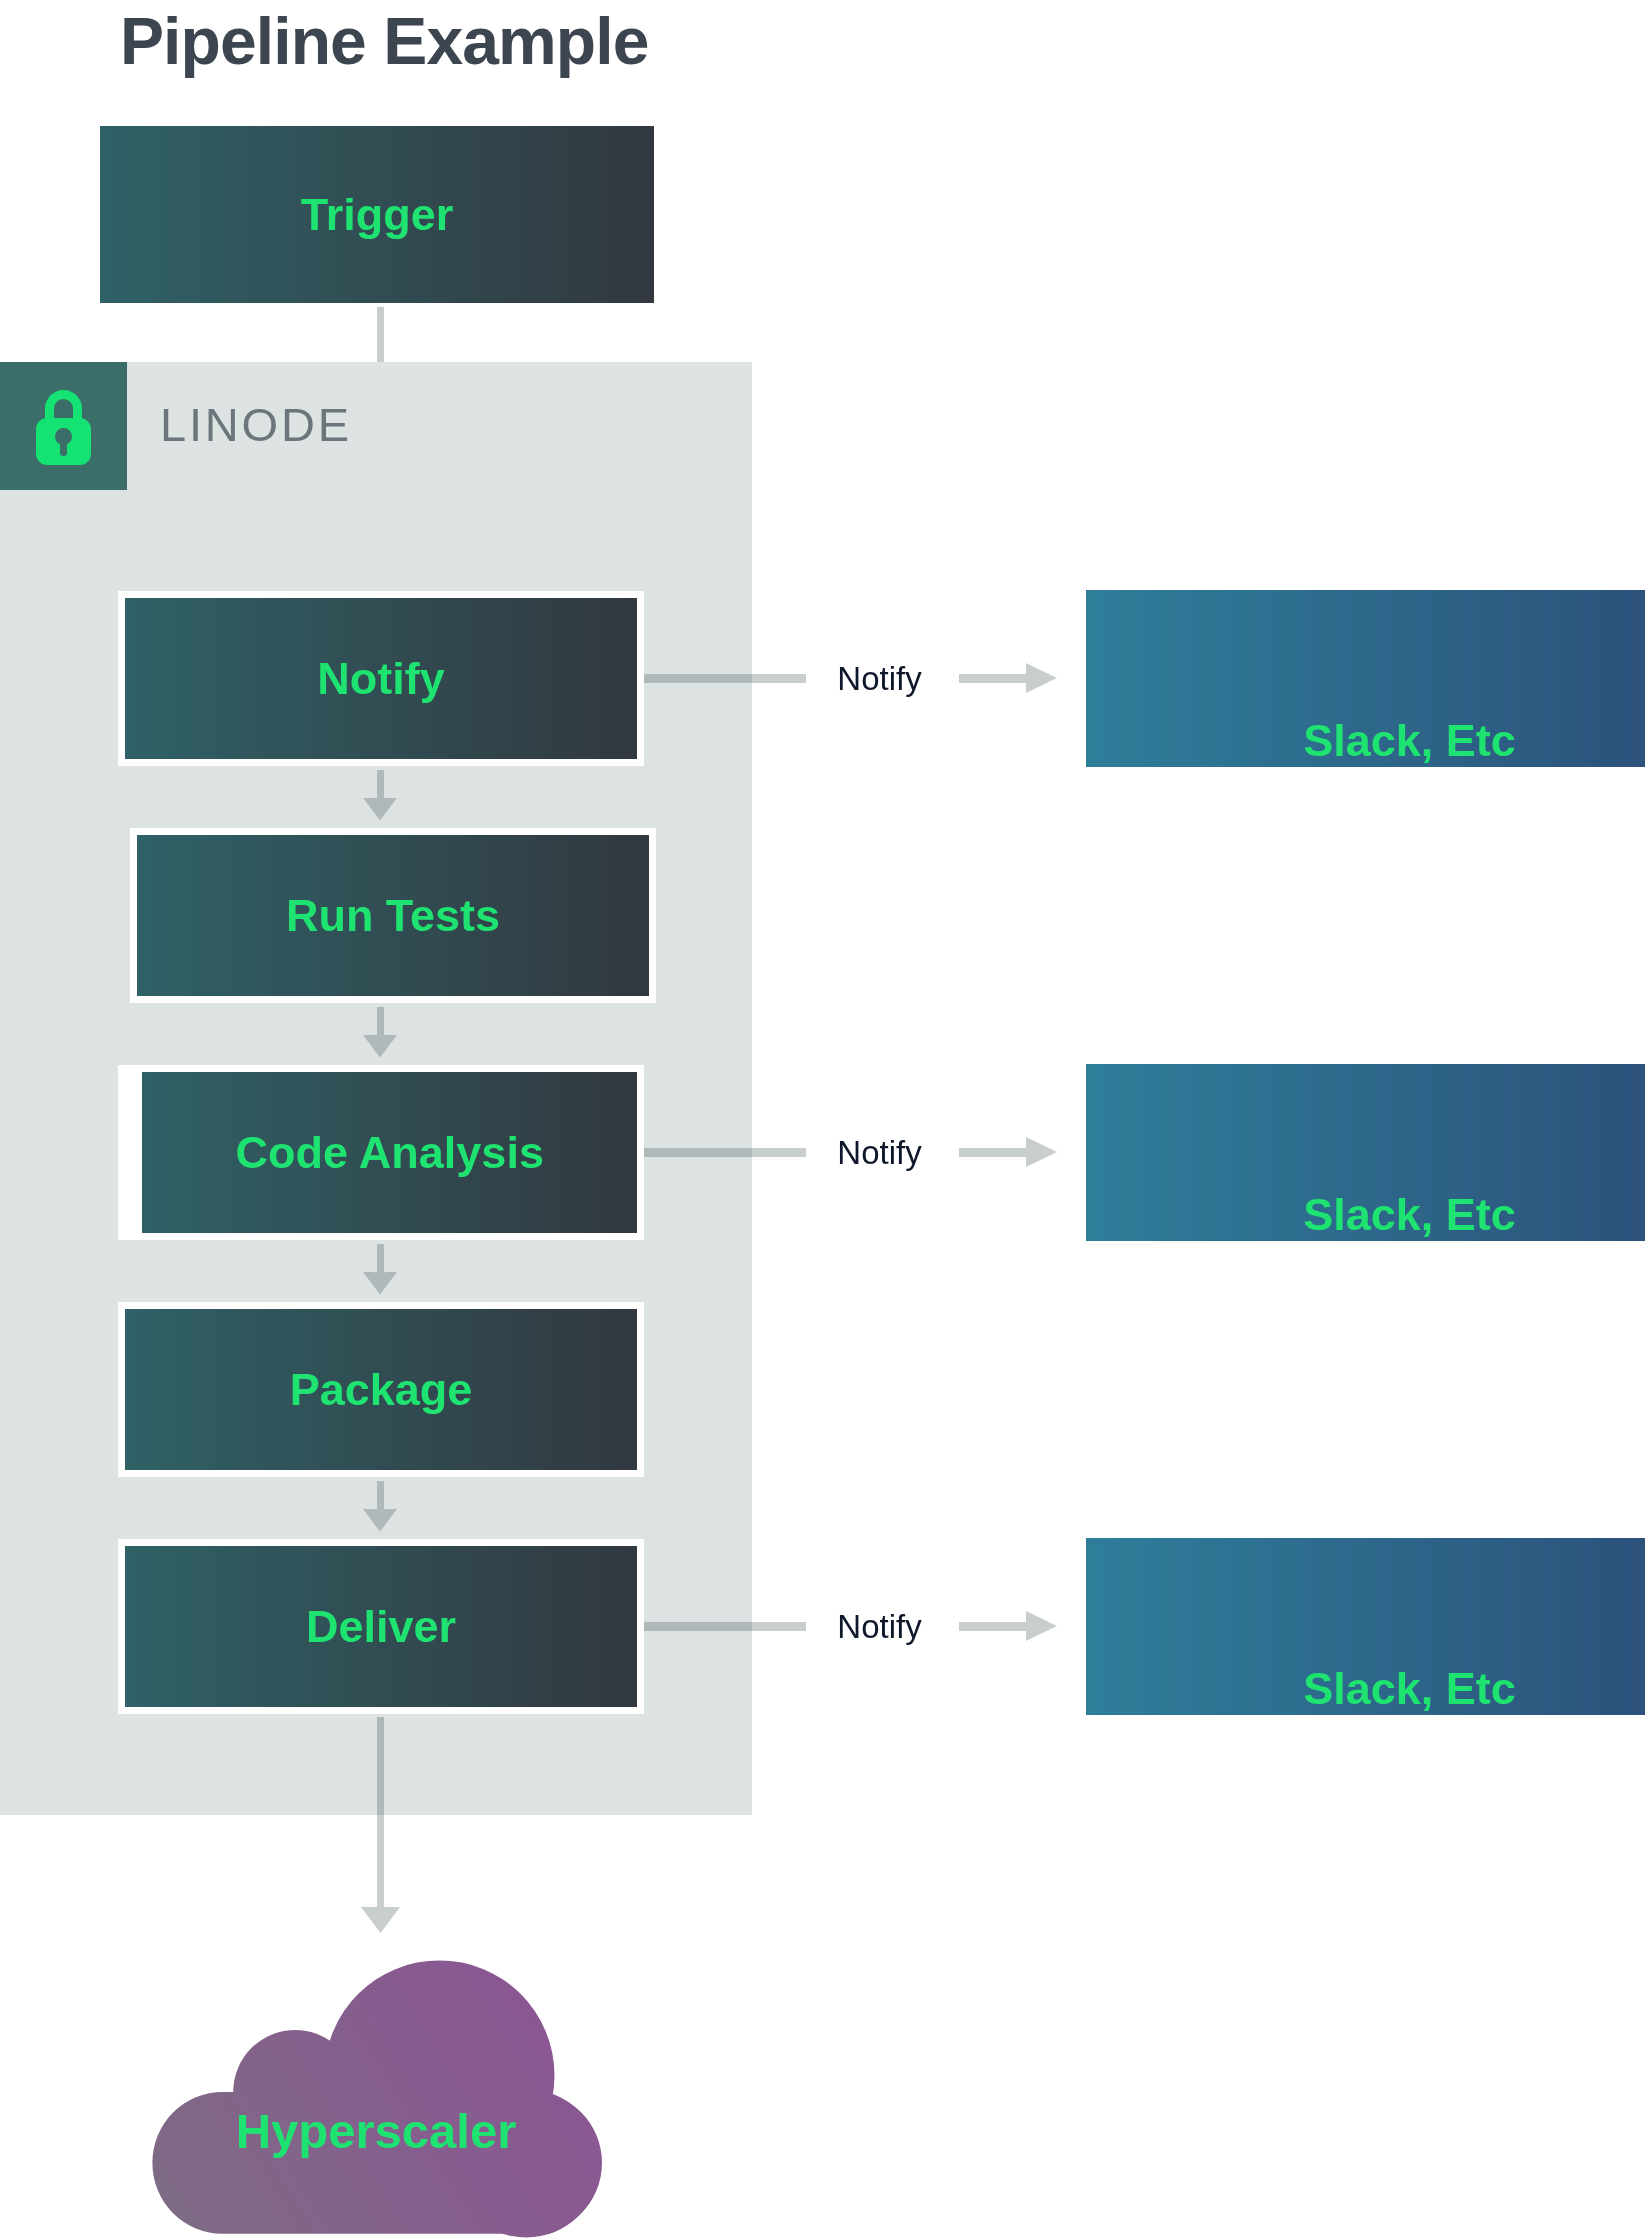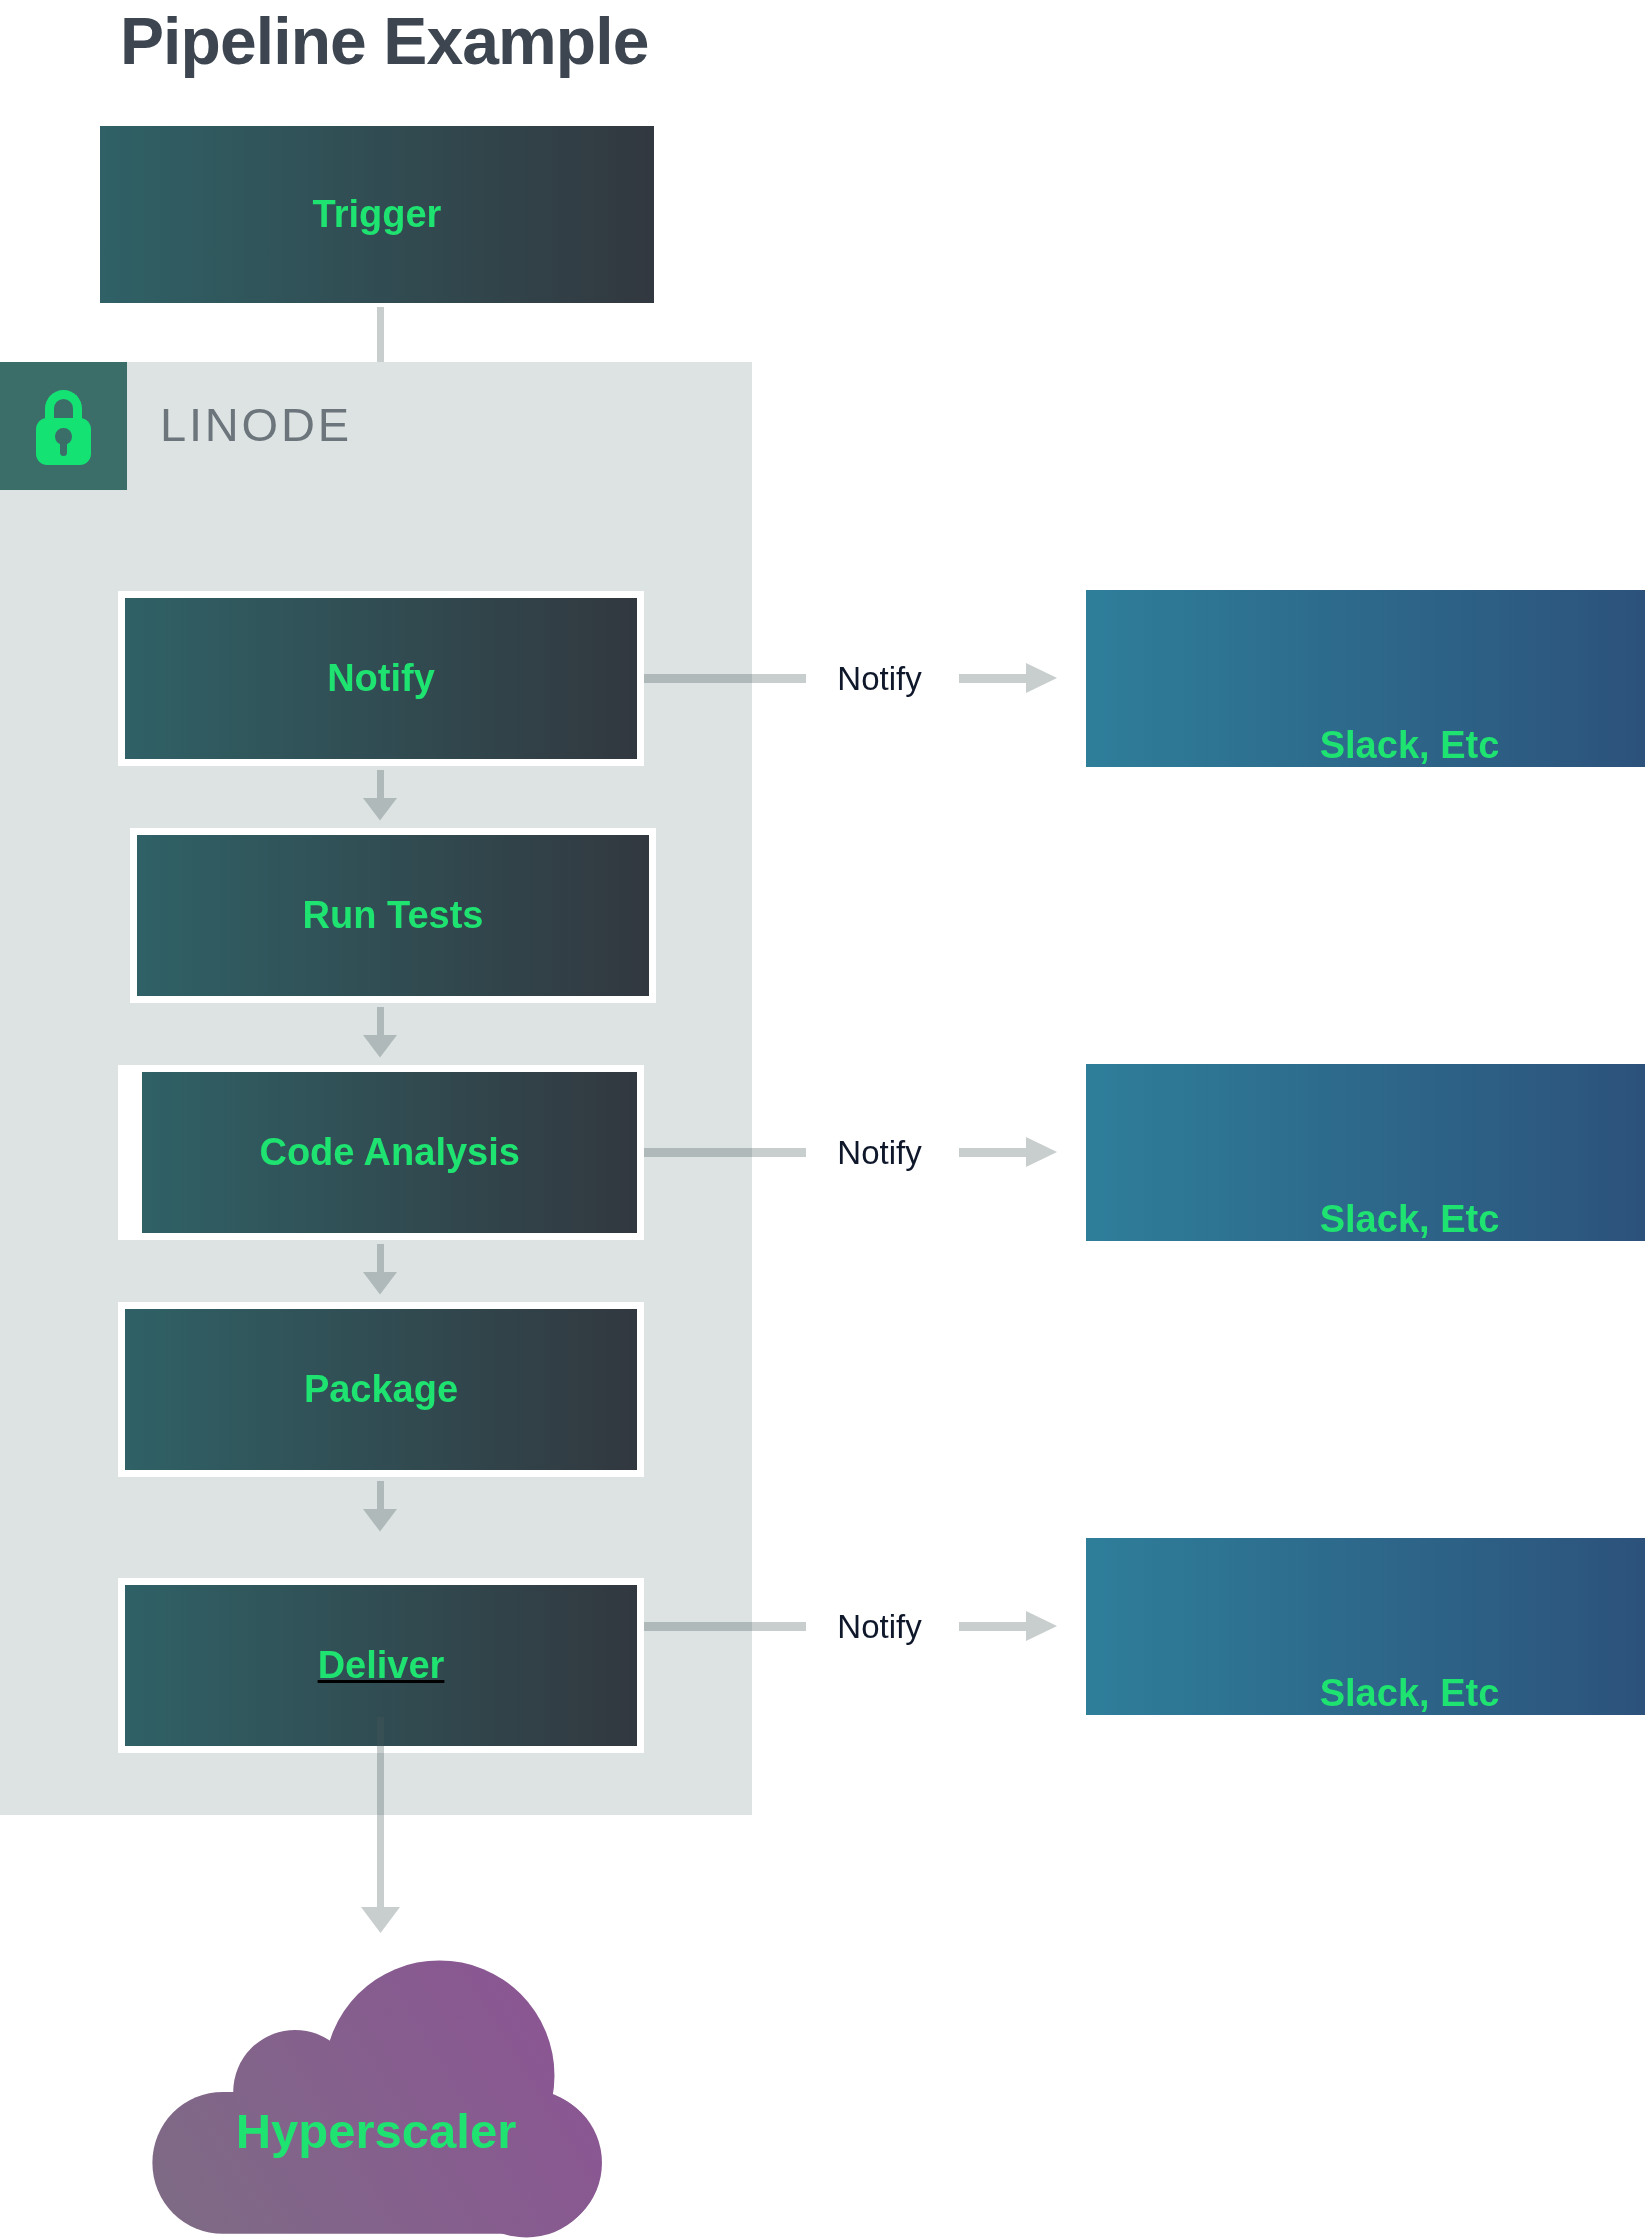--- a/index.html
+++ b/index.html
@@ -26,21 +26,21 @@
   }
   .stage {
     position:absolute; left:118px; width:526px; height:175px;
     background:#ffffff; padding:6.6px; box-sizing:border-box;
   }
   .stage-inner {
     width:100%; height:100%;
     background:linear-gradient(90deg,#2f6166 0%,#32383f 100%);
     display:flex; align-items:center; justify-content:center;
   }
-  .green-label { color:#1fe370; font-weight:700; font-size:38px; white-space:nowrap; }
+  .green-label { color:#1fe370; font-weight:700; font-size:45px; white-space:nowrap; }
 
   
   .linode-container {
     position:absolute; left:0px; top:362px; width:752px; height:1453px;
     background:#dce3e2;
   }
   .lock-square {
     position:absolute; left:0px; top:362px; width:127px; height:128px;
     background:#3b6d69;
   }
@@ -139,21 +139,21 @@
   <div class="stage" style="top:1065px;padding-left:24px;">
     <div class="stage-inner">
       <span class="green-label">Code Analysis</span>
     </div>
   </div>
   <div class="stage" style="top:1302px;">
     <div class="stage-inner">
       <span class="green-label">Package</span>
     </div>
   </div>
-  <div class="stage" style="top:1578px;text-decoration:underline;">
+  <div class="stage" style="top:1539px;">
     <div class="stage-inner">
       <span class="green-label">Deliver</span>
     </div>
   </div>
 
   <div class="vstem" style="top:770px; height:28px;"></div>
   <div class="vhead small" style="top:798px;"></div>
 
   <div class="vstem" style="top:1007px; height:28px;"></div>
   <div class="vhead small" style="top:1035px;"></div>

